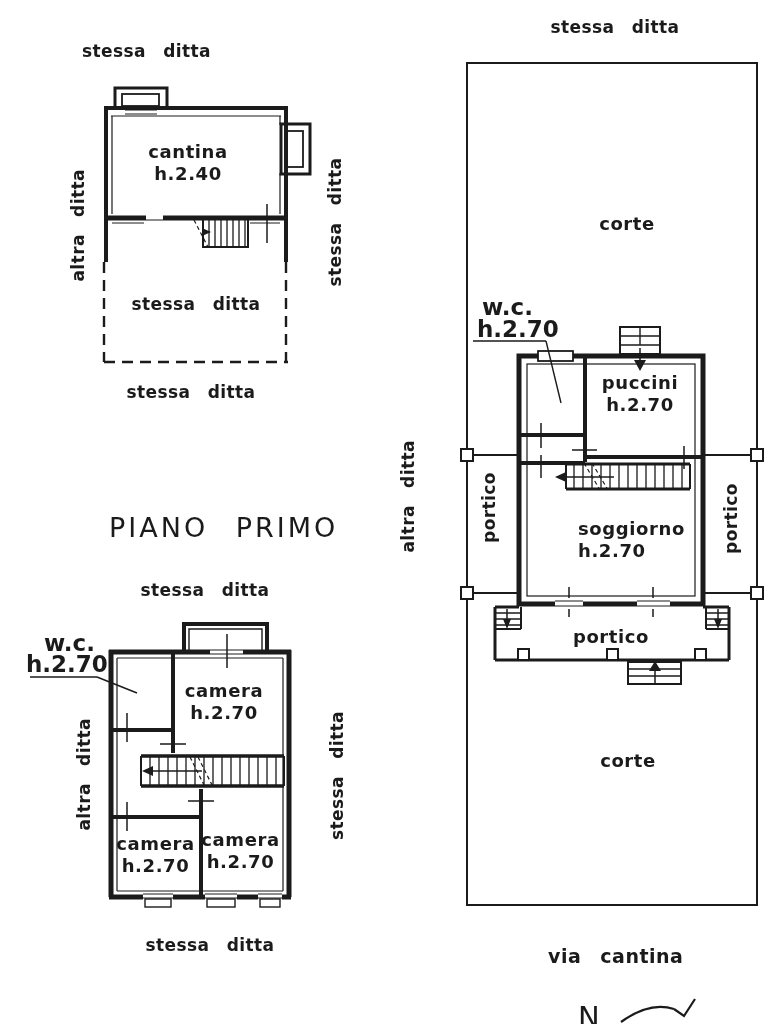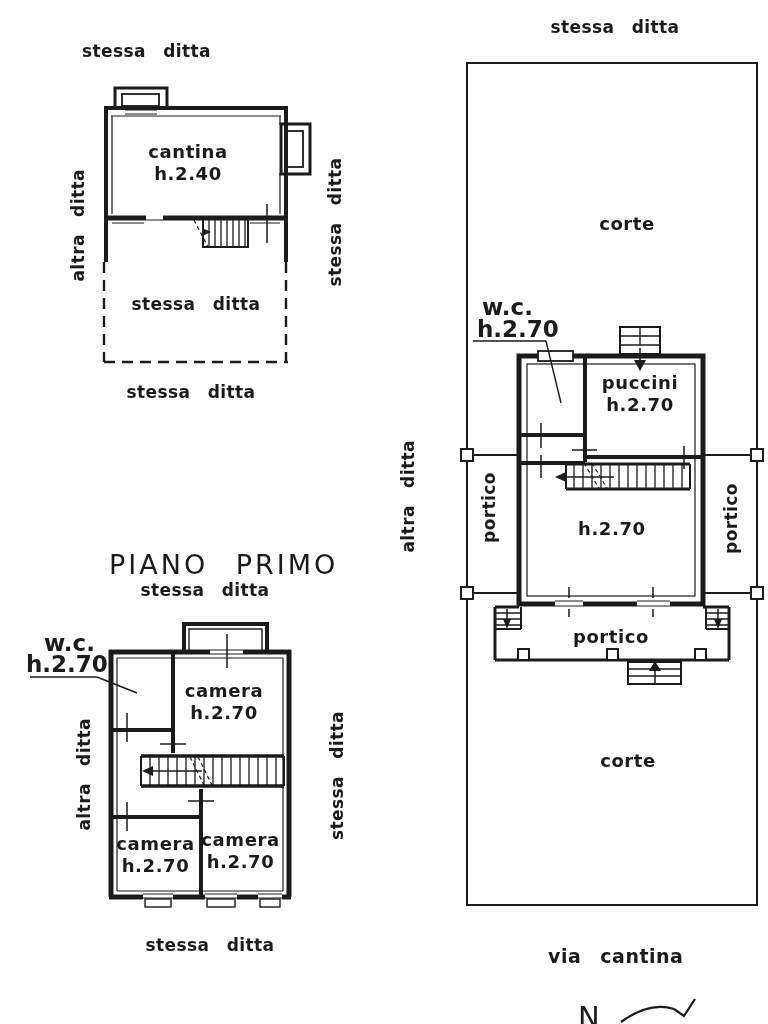--- a/index.html
+++ b/index.html
@@ -14,21 +14,21 @@
     white-space:nowrap;text-align:center;word-spacing:11px;letter-spacing:.4px;
   }
   .vlbl{transform:rotate(-90deg);transform-origin:center center;}
   .room{
     position:absolute;font-weight:bold;font-size:18px;line-height:22px;
     text-align:center;white-space:nowrap;letter-spacing:.6px;
   }
   .room div{white-space:nowrap;}
   .title{
     position:absolute;font-size:27px;font-weight:normal;letter-spacing:3px;
-    word-spacing:16px;white-space:nowrap;text-align:left;margin-top:37px;
+    word-spacing:16px;white-space:nowrap;text-align:left;
   }
   .small-lbl{position:absolute;font-weight:bold;font-size:23px;line-height:20px;white-space:nowrap;}
   .street{position:absolute;font-weight:bold;font-size:19px;word-spacing:12px;letter-spacing:.5px;white-space:nowrap;}
   .north-n{position:absolute;font-size:29px;font-weight:normal;}
 </style>
 </head>
 <body>
 
 <div class="page">
 
@@ -202,20 +202,21 @@
   <div class="lbl" style="left:545px;top:18px;width:140px;">stessa ditta</div>
   <div class="room" style="left:587px;top:213px;width:80px;">corte</div>
   <div class="lbl vlbl" style="left:358px;top:493px;width:100px;">altra ditta</div>
   <div class="small-lbl" style="left:482px;top:297px;">w.c.</div>
   <div class="small-lbl" style="left:477px;top:319px;">h.2.70</div>
   <div class="room" style="left:580px;top:372px;width:120px;">
     <div>puccini</div>
     <div>h.2.70</div>
   </div>
   <div class="room" style="left:578px;top:518px;width:150px;text-align:left;">
+    <div>soggiorno</div>
     <div>h.2.70</div>
   </div>
   <div class="lbl vlbl" style="left:449px;top:498px;width:80px;">portico</div>
   <div class="lbl vlbl" style="left:691px;top:509px;width:80px;">portico</div>
   <div class="room" style="left:561px;top:626px;width:100px;">portico</div>
   <div class="room" style="left:588px;top:750px;width:80px;">corte</div>
   <div class="street" style="left:548px;top:945px;">via cantina</div>
   <div class="north-n" style="left:578px;top:1000px;">N</div>
 
 </div>

